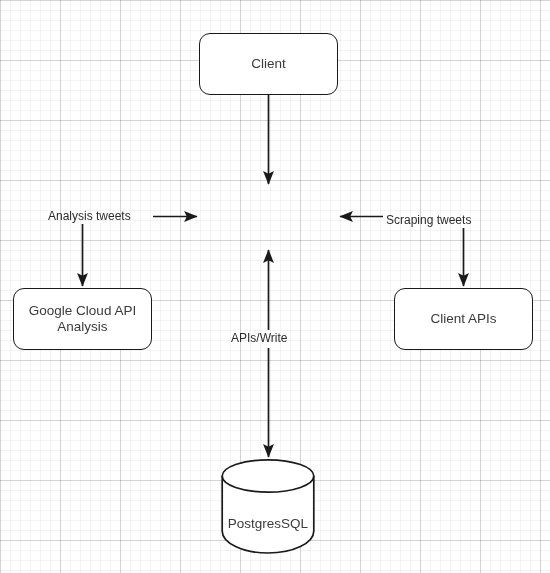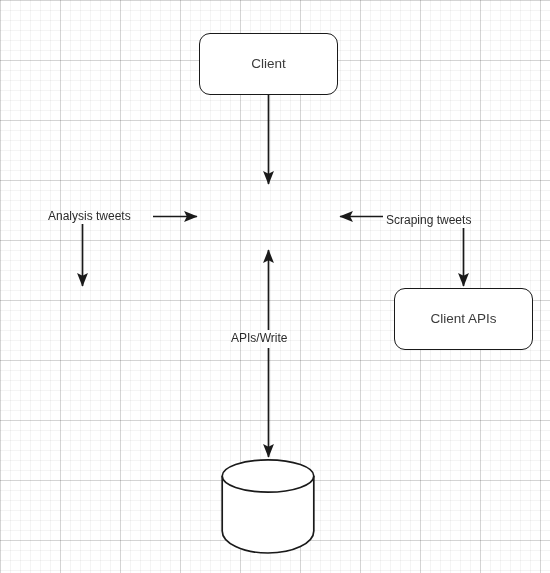--- a/index.html
+++ b/index.html
@@ -117,30 +117,35 @@
     <line x1="268.5" y1="330" x2="268.5" y2="250" stroke="#1a1a1a" stroke-width="1.7" marker-end="url(#arrow)"></line>
 
     <line x1="268.5" y1="348" x2="268.5" y2="457" stroke="#1a1a1a" stroke-width="1.7" marker-end="url(#arrow)"></line>
   </svg>
 
   <div class="node" id="node-client">
     <span class="node-label">Client</span>
   </div>
 
 
+  <div class="node" id="node-google">
+    <span class="node-label">Google Cloud API
+Analysis</span>
+  </div>
 
   <div class="node" id="node-twitter">
     <span class="node-label">Client APIs</span>
   </div>
 
   <div id="node-db">
     <svg width="94" height="94" viewBox="0 0 94 94">
       <path d="M1.2,17 L1.2,72 A45.8,22 0 0 0 92.8,72 L92.8,17" fill="#ffffff" stroke="#1a1a1a" stroke-width="1.7"></path>
       <ellipse cx="47" cy="17" rx="45.8" ry="16.2" fill="#ffffff" stroke="#1a1a1a" stroke-width="1.7"></ellipse>
     </svg>
+    <div class="db-text">PostgresSQL</div>
   </div>
 
   <div class="edge-label" id="label-analysis">Analysis tweets</div>
 
   <div class="edge-label" id="label-scraping">Scraping tweets</div>
 
   <div class="edge-label" id="label-readwrite">APIs/Write</div>
 
 </div>
 

